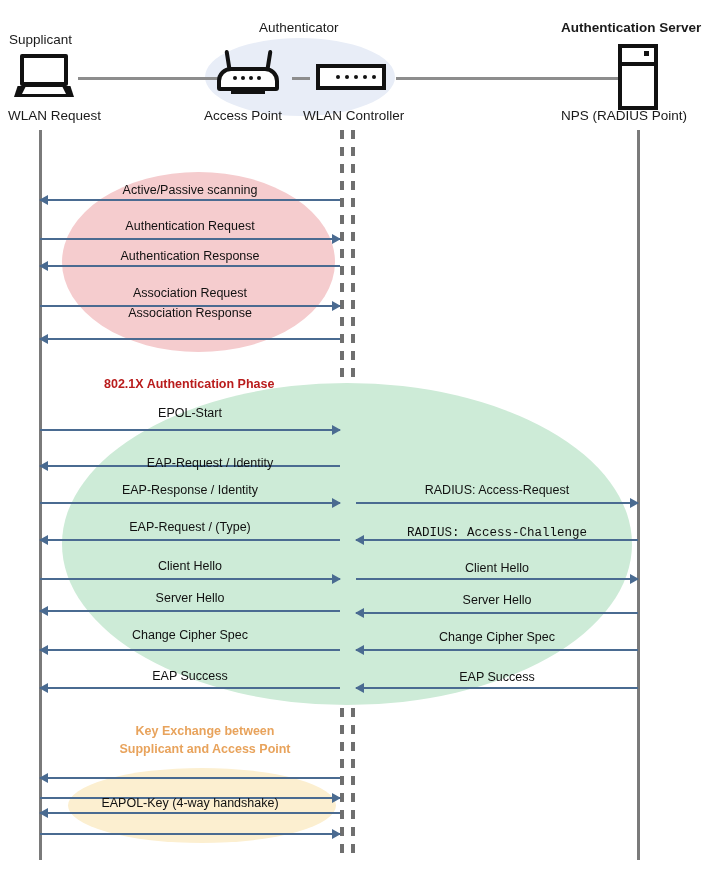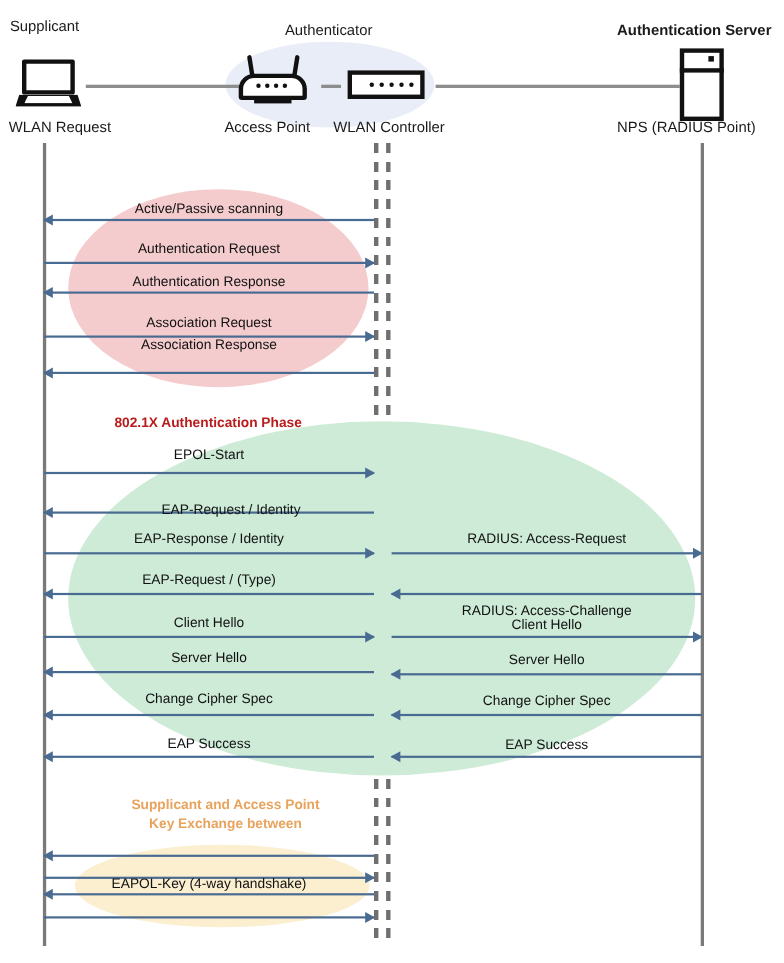--- a/index.html
+++ b/index.html
@@ -105,21 +105,21 @@
 <body>
 
 <div id="stage">
 
   <div class="auth-blob"></div>
 
   <div class="hlink" style="left:78px;top:77px;width:140px;"></div>
   <div class="hlink" style="left:292px;top:77px;width:18px;"></div>
   <div class="hlink" style="left:396px;top:77px;width:222px;"></div>
 
-  <div class="actor-title" style="left:9px;top:16px;">Supplicant</div>
+  <div class="actor-title" style="left:9px;top:32px;">Supplicant</div>
   <div class="actor-title" style="left:259px;top:20px;">Authenticator</div>
   <div class="actor-title" style="left:561px;top:20px;font-weight:bold;">Authentication Server</div>
 
   <div class="icon" style="left:14px;top:54px;width:60px;height:44px;">
     <div class="laptop-screen"></div>
     <div class="laptop-base"></div>
     <div class="laptop-base-inner"></div>
   </div>
 
   <div class="icon" style="left:217px;top:50px;width:62px;height:46px;">
@@ -165,22 +165,22 @@
   <div class="blob" style="left:62px;top:172px;width:273px;height:180px;background:#f5ccce;"></div>
 
   <div class="blob" style="left:62px;top:383px;width:570px;height:322px;background:#cdebd7;"></div>
 
   <div class="blob" style="left:68px;top:768px;width:268px;height:75px;background:#fcefd0;"></div>
 
 
   <div class="phase-label" style="left:104px;top:377px;color:#b91c1c;">802.1X Authentication Phase</div>
 
   <div class="phase-label two-line" style="left:100px;top:722px;width:210px;color:#e8a35c;">
+    <div>Key Exchange between</div>
     <div>Supplicant and Access Point</div>
-    <div>Key Exchange between</div>
   </div>
 
   <div id="messages">
       <div class="msg" style="left: 40px; top: 199px; width: 300px; height: 2px;">
         <div class="msg-line"></div>
         <div class="arrowhead left"></div>
       </div>
       <div class="msg-label" style="left: 190px; top: 183px;">Active/Passive scanning</div>
       <div class="msg" style="left: 40px; top: 238px; width: 300px; height: 2px;">
         <div class="msg-line"></div>
@@ -224,21 +224,21 @@
       <div class="msg-label" style="left: 497px; top: 483px;">RADIUS: Access-Request</div>
       <div class="msg" style="left: 40px; top: 539px; width: 300px; height: 2px;">
         <div class="msg-line"></div>
         <div class="arrowhead left"></div>
       </div>
       <div class="msg-label" style="left: 190px; top: 520px;">EAP-Request / (Type)</div>
       <div class="msg" style="left: 356px; top: 539px; width: 282px; height: 2px;">
         <div class="msg-line"></div>
         <div class="arrowhead left"></div>
       </div>
-      <div class="msg-label" style="left: 497px; top: 548px;">RADIUS: Access-Challenge</div>
+      <div class="msg-label" style="left: 497px; top: 526px; font-family: Liberation Mono, monospace;">RADIUS: Access-Challenge</div>
       <div class="msg" style="left: 40px; top: 578px; width: 300px; height: 2px;">
         <div class="msg-line"></div>
         <div class="arrowhead right"></div>
       </div>
       <div class="msg-label" style="left: 190px; top: 559px;">Client Hello</div>
       <div class="msg" style="left: 356px; top: 578px; width: 282px; height: 2px;">
         <div class="msg-line"></div>
         <div class="arrowhead right"></div>
       </div>
       <div class="msg-label" style="left: 497px; top: 561px;">Client Hello</div>

